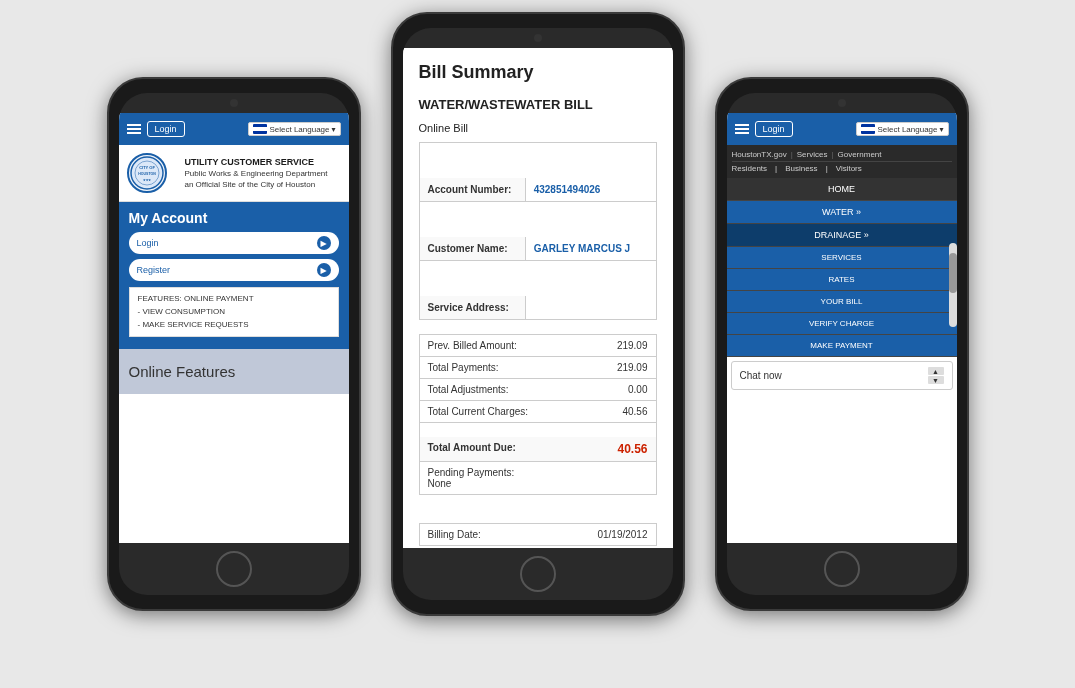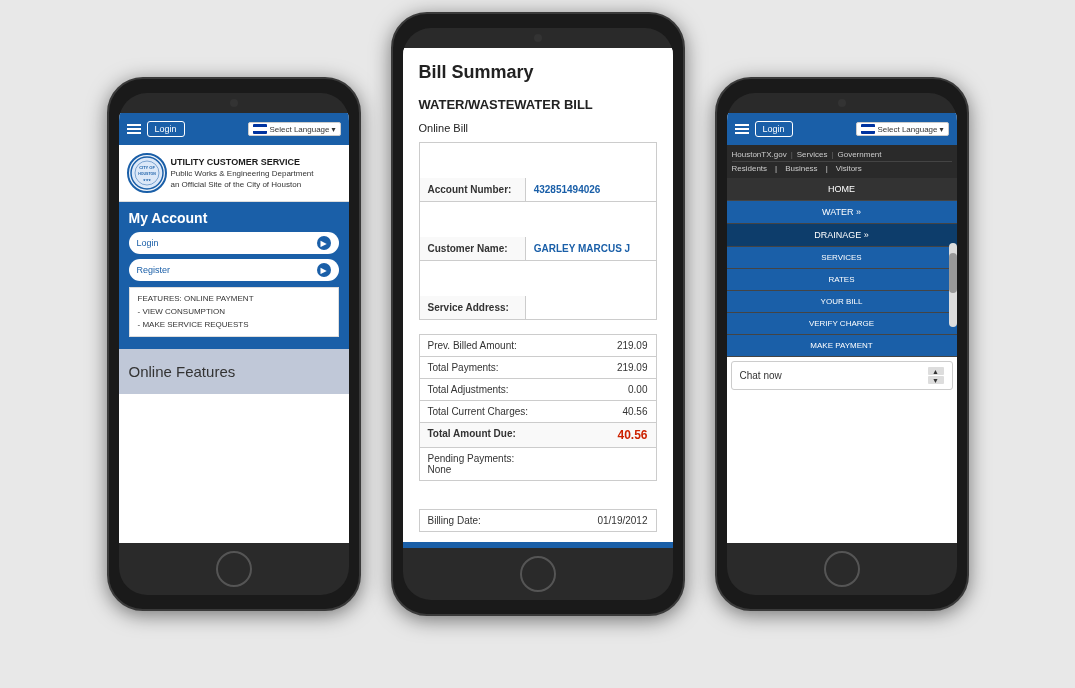--- a/index.html
+++ b/index.html
@@ -131,21 +131,21 @@
       display: flex;
       align-items: center;
       justify-content: center;
       flex-shrink: 0;
       color: #1a5fa8;
       font-size: 8px;
       text-align: center;
       font-weight: bold;
     }
     .p1-logo-text {
-      margin-left: 4px;
+      margin-left: 18px;
       font-size: 8px;
       color: #333;
       line-height: 1.4;
     }
     .p1-logo-text strong {
       font-size: 9px;
       color: #1a1a1a;
     }
 
     .p1-my-account {
@@ -519,21 +519,21 @@
             <div class="p2-charge-value">219.09</div>
           </div>
           <div class="p2-charge-row">
             <div class="p2-charge-label">Total Adjustments:</div>
             <div class="p2-charge-value">0.00</div>
           </div>
           <div class="p2-charge-row">
             <div class="p2-charge-label">Total Current Charges:</div>
             <div class="p2-charge-value">40.56</div>
           </div>
-          <div class="p2-charge-row" style="background:#f9f9f9;">
+          <div class="p2-charge-row" style="background:#f9f9f9;margin-top:14px;">
             <div class="p2-charge-label bold">Total Amount Due:</div>
             <div class="p2-charge-value red">40.56</div>
           </div>
           <div class="p2-charge-row">
             <div class="p2-charge-label">Pending Payments:</div>
             <div class="p2-charge-value">None</div>
           </div>
         </div>
       </div>
 

